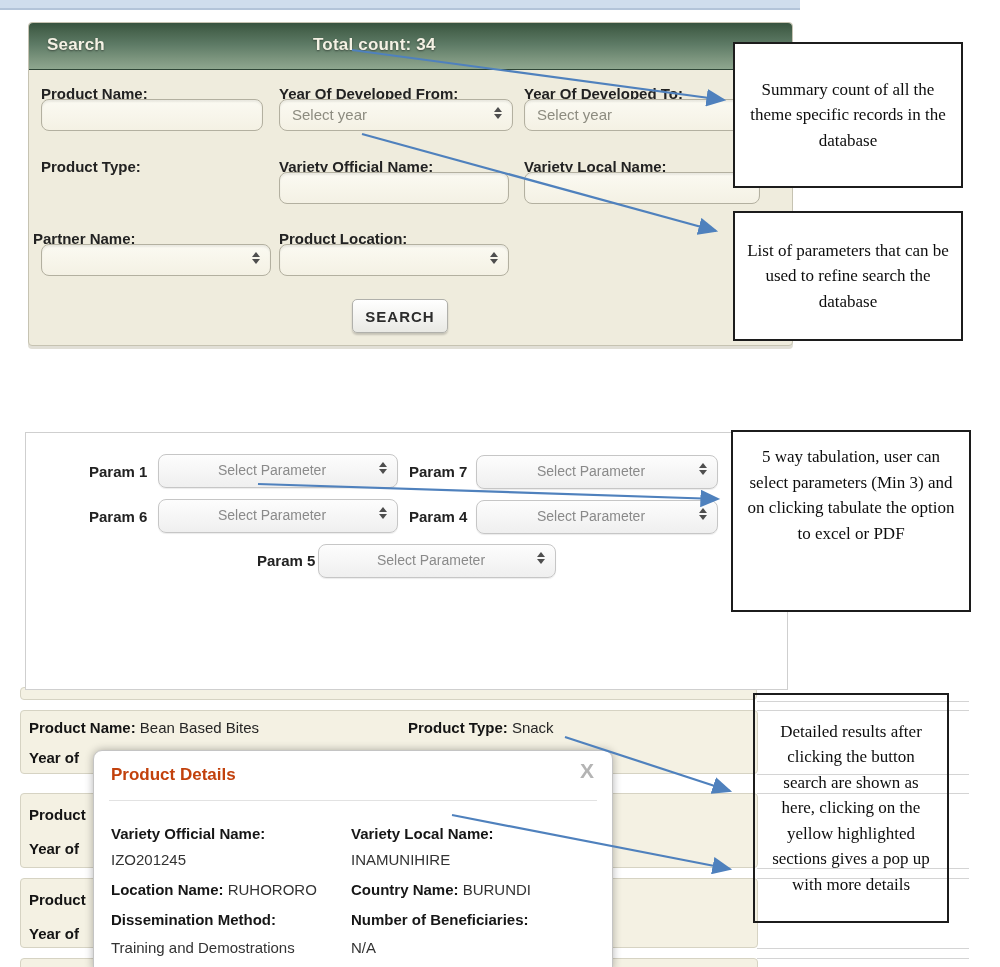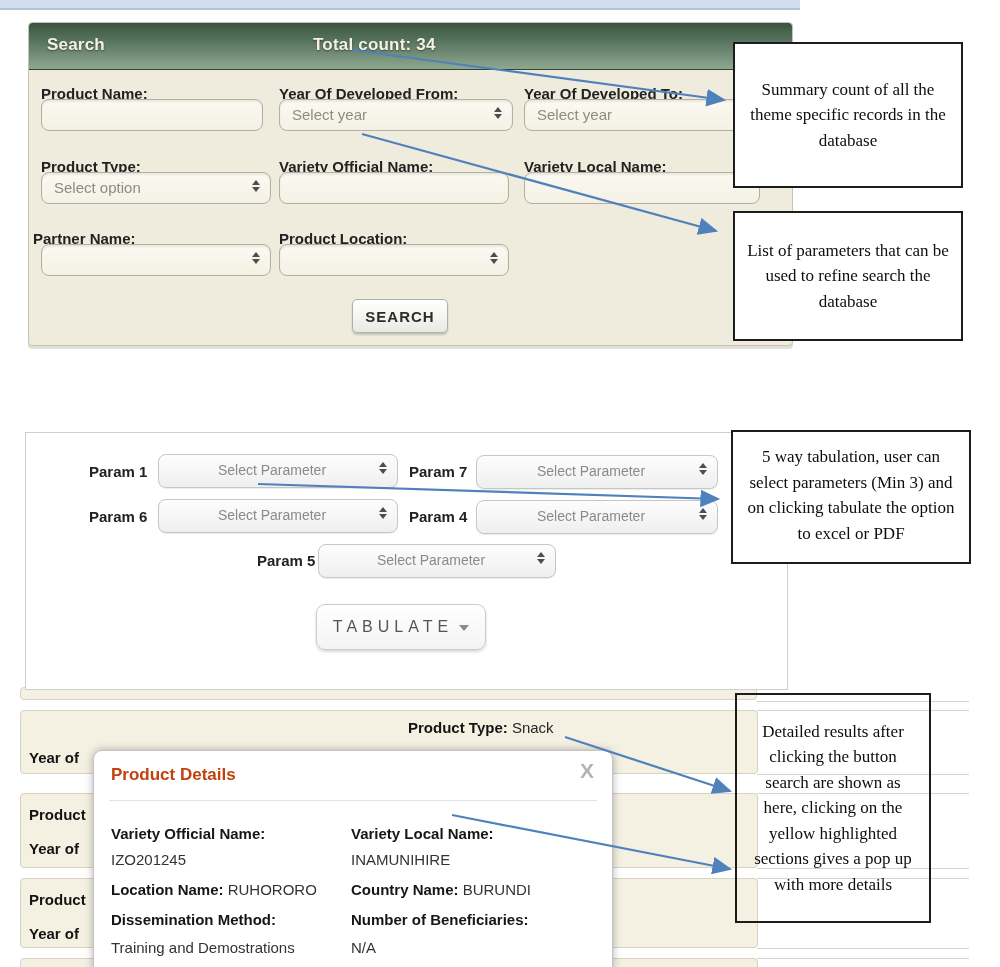--- a/index.html
+++ b/index.html
@@ -29,22 +29,22 @@
     border-radius:5px;background:linear-gradient(180deg,#ffffff,#e9e9e4);color:#2c2c2c;font-weight:700;
     font-size:15px;letter-spacing:1px;font-family:"Liberation Sans",sans-serif;
     box-shadow:0 2px 2px rgba(0,0,0,.18);cursor:pointer}
 
   
   .note{background:#fff;border:2px solid #1c1c1c;font-family:"Liberation Serif",serif;
     font-size:17px;line-height:1.5;color:#0d0d0d;text-align:center;display:flex;
     align-items:center;justify-content:center;padding:4px 10px;z-index:4}
   .note1{left:733px;top:42px;width:230px;height:146px}
   .note2{left:733px;top:211px;width:230px;height:130px}
-  .note3{left:731px;top:430px;width:240px;height:134px;align-items:flex-start;padding-top:12px}
-  .note4{left:735px;top:693px;width:196px;height:230px;background:transparent}
+  .note3{left:731px;top:430px;width:240px;height:182px;align-items:flex-start;padding-top:12px}
+  .note4{left:753px;top:693px;width:196px;height:230px;background:transparent}
 
   
   .tab-panel{left:25px;top:432px;width:763px;height:258px;background:#fff;
     border:1px solid #cfcfcf;z-index:2}
   .param-label{position:absolute;font-size:15px;font-weight:700;color:#222}
   .pselect{position:absolute;height:32px;border:1px solid #c6c6c6;border-radius:8px;
     background:linear-gradient(180deg,#fdfdfd,#efefef);box-shadow:0 1px 1px rgba(0,0,0,.08)}
   .pselect .val{position:absolute;left:0;right:12px;top:7px;text-align:center;font-size:14px;color:#8a8a8a}
   .tabulate-btn{position:absolute;left:290px;top:171px;width:170px;height:46px;border:1px solid #cbcbcb;
     border-radius:9px;background:linear-gradient(180deg,#ffffff,#f4f4f4);color:#555;font-size:16px;
@@ -95,27 +95,20 @@
   <span class="field-label" style="left:495px;top:62px">Year Of Developed To:</span>
   <div class="tselect" style="left:495px;top:76px;width:234px">
     <span class="val">Select year</span>
     <span class="spinner">
         <i class="sp-u"></i>
         <i class="sp-d"></i>
       </span>
   </div>
 
   <span class="field-label" style="left:12px;top:135px">Product Type:</span>
-  <div class="tselect" style="left:12px;top:149px;width:228px">
-    <span class="val">Select option</span>
-    <span class="spinner">
-        <i class="sp-u"></i>
-        <i class="sp-d"></i>
-      </span>
-  </div>
 
   <span class="field-label" style="left:250px;top:135px">Variety Official Name:</span>
   <div class="tinput" style="left:250px;top:149px;width:228px"></div>
 
   <span class="field-label" style="left:495px;top:135px">Variety Local Name:</span>
   <div class="tinput" style="left:495px;top:149px;width:234px"></div>
 
   <span class="field-label" style="left:4px;top:207px">Partner Name:</span>
   <div class="tselect" style="left:12px;top:221px;width:228px">
     <span class="val"></span>
@@ -179,26 +172,26 @@
 
   <span class="param-label" style="left:231px;top:119px">Param 5</span>
   <div class="pselect" style="left:292px;top:111px;width:236px">
     <span class="val">Select Parameter</span>
     <span class="spinner">
         <i class="sp-u"></i>
         <i class="sp-d"></i>
       </span>
   </div>
 
-  <button class="tabulate-btn"><span>TABULATE</span><span class="caret"></span></button>
 </section>
 
 <div class="abs rrow" style="left:20px;top:687px;width:737px;height:13px"></div>
 
 <div class="abs rrow" style="left:20px;top:710px;width:738px;height:64px">
+  <span class="rtxt" style="left:8px;top:8px"><b>Product Name:</b>&nbsp;<span>Bean Based Bites</span></span>
   <span class="rtxt" style="left:387px;top:8px"><b>Product Type:</b>&nbsp;<span>Snack</span></span>
   <span class="rtxt" style="left:8px;top:38px"><b>Year of</b></span>
 </div>
 
 <div class="abs rrow" style="left:20px;top:793px;width:738px;height:75px">
   <span class="rtxt" style="left:8px;top:12px"><b>Product</b></span>
   <span class="rtxt" style="left:8px;top:46px"><b>Year of</b></span>
 </div>
 
 <div class="abs rrow" style="left:20px;top:878px;width:738px;height:70px">

